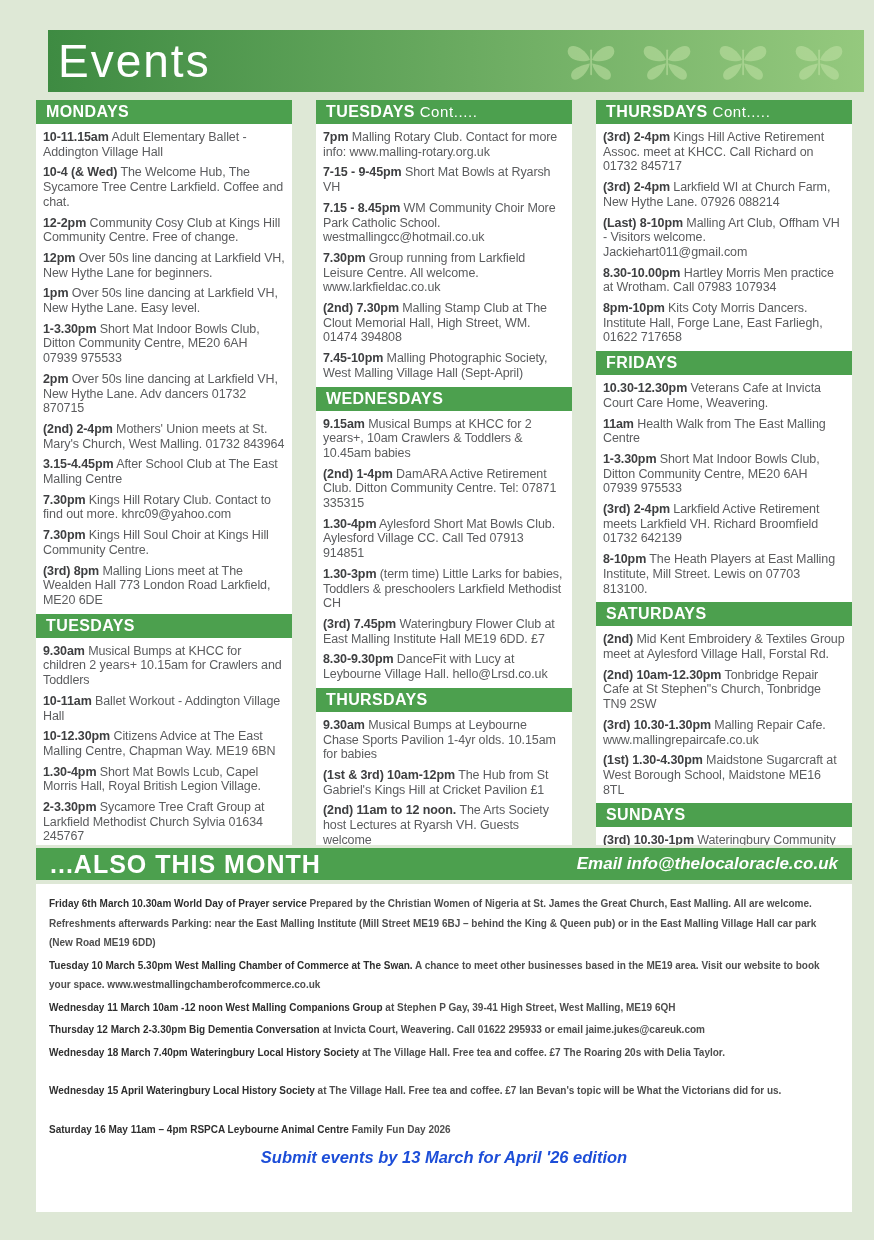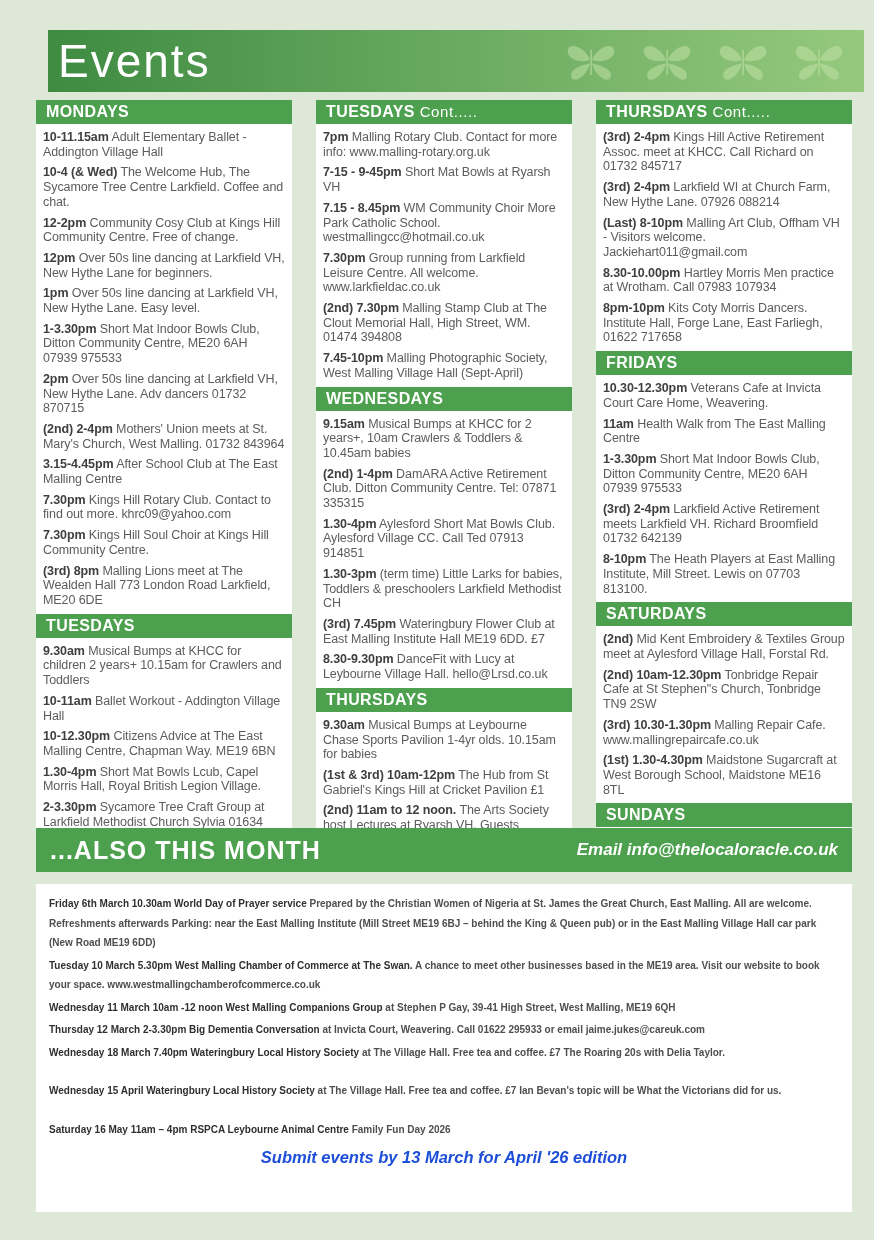--- a/index.html
+++ b/index.html
@@ -17,21 +17,21 @@
   .columns{position:absolute;left:36px;top:100px;width:816px;height:745px;display:flex;gap:24px;}
   .col{flex:1;background:#ffffff;padding:0 7px 4px;box-sizing:border-box;overflow:hidden;}
   .day-header{margin:0 -7px 6px;background:#4ca04e;color:#fff;font-size:16px;font-weight:bold;
     letter-spacing:.4px;padding:3px 0 3px 10px;line-height:18px;}
   .event + .day-header{margin-top:0;}
   .hdr-suffix{font-weight:400;font-size:15px;letter-spacing:.6px;}
   .event{margin:0 0 6px;font-size:12.5px;line-height:14.7px;letter-spacing:-.1px;color:#5b5c5e;}
   .ev-t{color:#3e3f41;font-weight:bold;}
 
   
-  .also-banner{position:absolute;left:36px;top:828px;width:816px;height:44px;background:#4ca04e;
+  .also-banner{position:absolute;left:36px;top:848px;width:816px;height:32px;background:#4ca04e;
     display:flex;align-items:center;justify-content:space-between;padding:0 14px;box-sizing:border-box;}
   .also-banner .ttl{color:#fff;font-size:25px;font-weight:bold;letter-spacing:1px;}
   .also-banner .eml{color:#fff;font-size:17px;font-weight:bold;font-style:italic;}
 
   
   .also-body{position:absolute;left:36px;top:884px;width:816px;min-height:328px;background:#ffffff;
     padding:7px 10px 6px;box-sizing:border-box;}
   .also-item{margin:3px;font-size:10px;line-height:19.5px;color:#4e4e4e;font-weight:bold;}
   .also-item b{color:#2f2f2f;}
   .also-item.spaced{margin-top:19px;}

